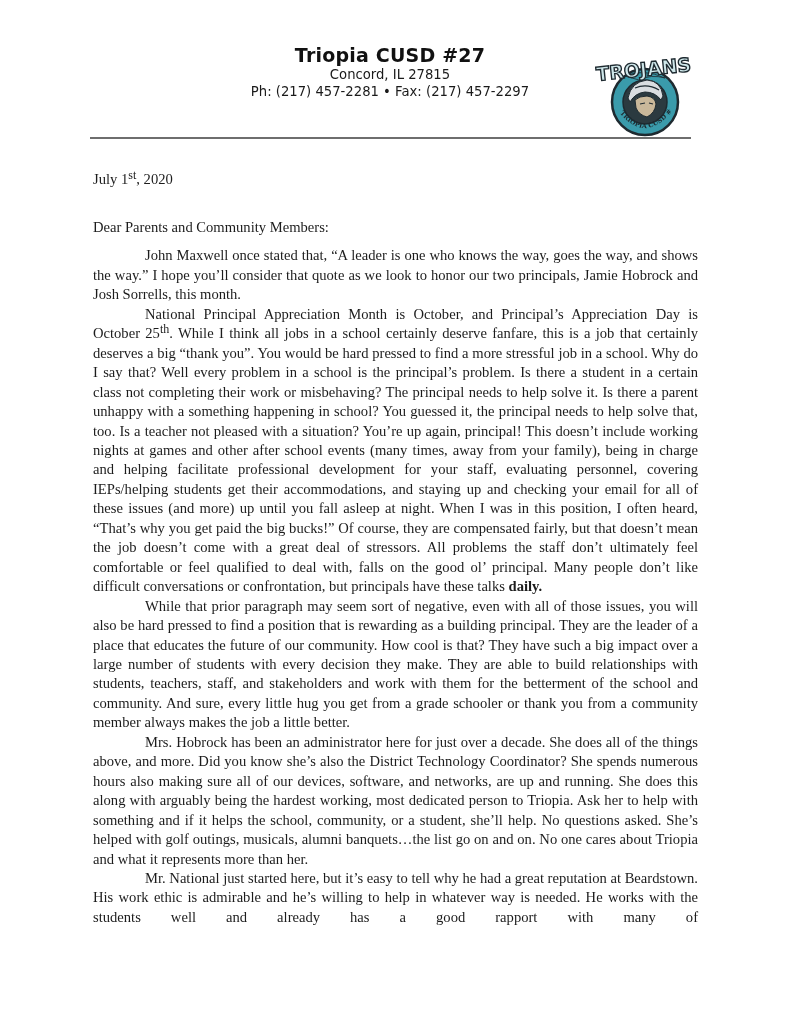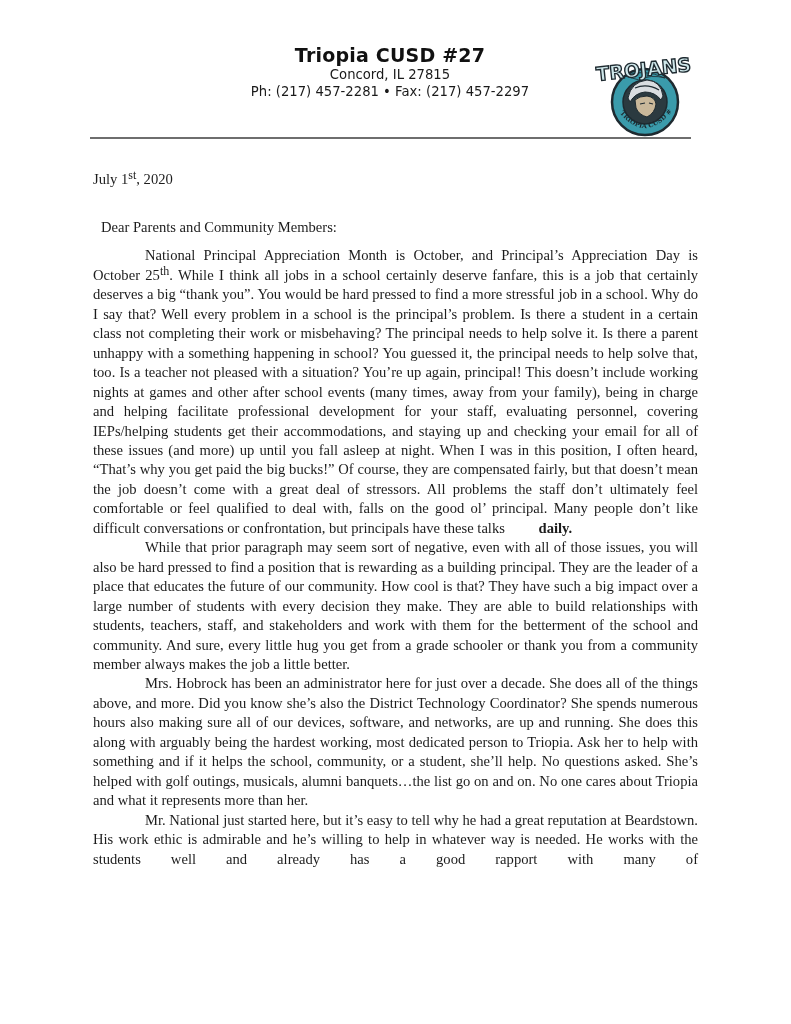--- a/index.html
+++ b/index.html
@@ -10,23 +10,23 @@
   .lh-line { font-size: 13.2px; line-height: 17px; color: #1a1a1a; }
   .lh-rule { position: absolute; left: 0; top: 93px; width: 601px; height: 2px; background: #6e6e6e; }
   .logo { position: absolute; left: 505px; top: 6px; width: 98px; height: 88px; }
 
   .body-text {
     position: absolute; left: 93px; top: 170px; width: 605px;
     font-family: "Liberation Serif", "DejaVu Serif", serif;
     font-size: 14.6px; line-height: 19.45px; color: #1c1c1c;
   }
   .date { margin: 0; height: 19px; }
-  .salutation { margin: 29px 0 9px 8px; }
+  .salutation { margin: 29px 0 9px 0; }
   .para { margin: 0; text-align: justify; text-indent: 52px; hyphens: none; }
-  .para b { font-weight: bold; margin-left: 30px; }
+  .para b { font-weight: bold; }
   sup { font-size: 12px; line-height: 0; vertical-align: 5px; }
 </style>
 </head>
 <body>
 
 <div class="letterhead">
   <div class="lh-text">
     <div class="lh-title">Triopia CUSD #27</div>
     <div class="lh-line">Concord, IL  27815</div>
     <div class="lh-line">Ph: (217) 457-2281 • Fax: (217) 457-2297</div>
@@ -56,20 +56,21 @@
   </div>
 
   <div class="lh-rule"></div>
 </div>
 
 <div class="body-text">
   <p class="date"><span>July 1</span><sup>st</sup><span>, 2020</span></p>
 
   <p class="salutation">Dear Parents and Community Members:</p>
 
+  <p class="para">John Maxwell once stated that, “A leader is one who knows the way, goes the way, and shows the way.”  I hope you’ll consider that quote as we look to honor our two principals, Jamie Hobrock and Josh Sorrells, this month.</p>
 
   <p class="para"><span>National Principal Appreciation Month is October, and Principal’s Appreciation Day is October 25</span><sup>th</sup><span>.  While I think all jobs in a school certainly deserve fanfare, this is a job that certainly deserves a big “thank you”.  You would be hard pressed to find a more stressful job in a school.  Why do I say that?  Well every problem in a school is the principal’s problem.  Is there a student in a certain class not completing their work or misbehaving? The principal needs to help solve it.  Is there a parent unhappy with a something happening in school?  You guessed it, the principal needs to help solve that, too.  Is a teacher not pleased with a situation?  You’re up again, principal!  This doesn’t include working nights at games and other after school events (many times, away from your family), being in charge and helping facilitate professional development for your staff, evaluating personnel, covering IEPs/helping students get their accommodations, and staying up and checking your email for all of these issues (and more) up until you fall asleep at night.  When I was in this position, I often heard, “That’s why you get paid the big bucks!”  Of course, they are compensated fairly, but that doesn’t mean the job doesn’t come with a great deal of stressors.  All problems the staff don’t ultimately feel comfortable or feel qualified to deal with, falls on the good ol’ principal.  Many people don’t like difficult conversations or confrontation, but principals have these talks </span><b>daily.</b></p>
 
   <p class="para">While that prior paragraph may seem sort of negative, even with all of those issues, you will also be hard pressed to find a position that is rewarding as a building principal. They are the leader of a place that educates the future of our community.  How cool is that? They have such a big impact over a large number of students with every decision they make.  They are able to build relationships with students, teachers, staff, and stakeholders and work with them for the betterment of the school and community.  And sure, every little hug you get from a grade schooler or thank you from a community member always makes the job a little better.</p>
 
   <p class="para">Mrs. Hobrock has been an administrator here for just over a decade.  She does all of the things above, and more.  Did you know she’s also the District Technology Coordinator? She spends numerous hours also making sure all of our devices, software, and networks, are up and running.  She does this along with arguably being the hardest working, most dedicated person to Triopia.  Ask her to help with something and if it helps the school, community, or a student, she’ll help.  No questions asked.  She’s helped with golf outings, musicals, alumni banquets…the list go on and on.  No one cares about Triopia and what it represents more than her.</p>
 
   <p class="para" style="text-align-last: justify;">Mr. National just started here, but it’s easy to tell why he had a great reputation at Beardstown.   His work ethic is admirable and he’s willing to help in whatever way is needed.  He works with the students well and already has a good rapport with many of</p>
 </div>
 

